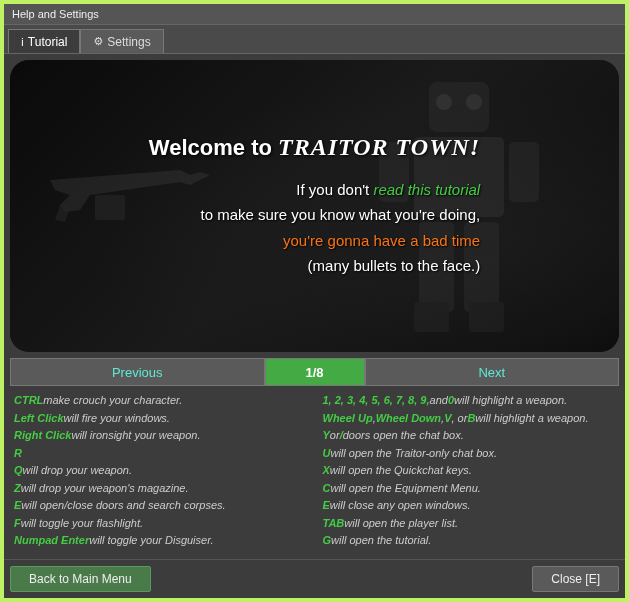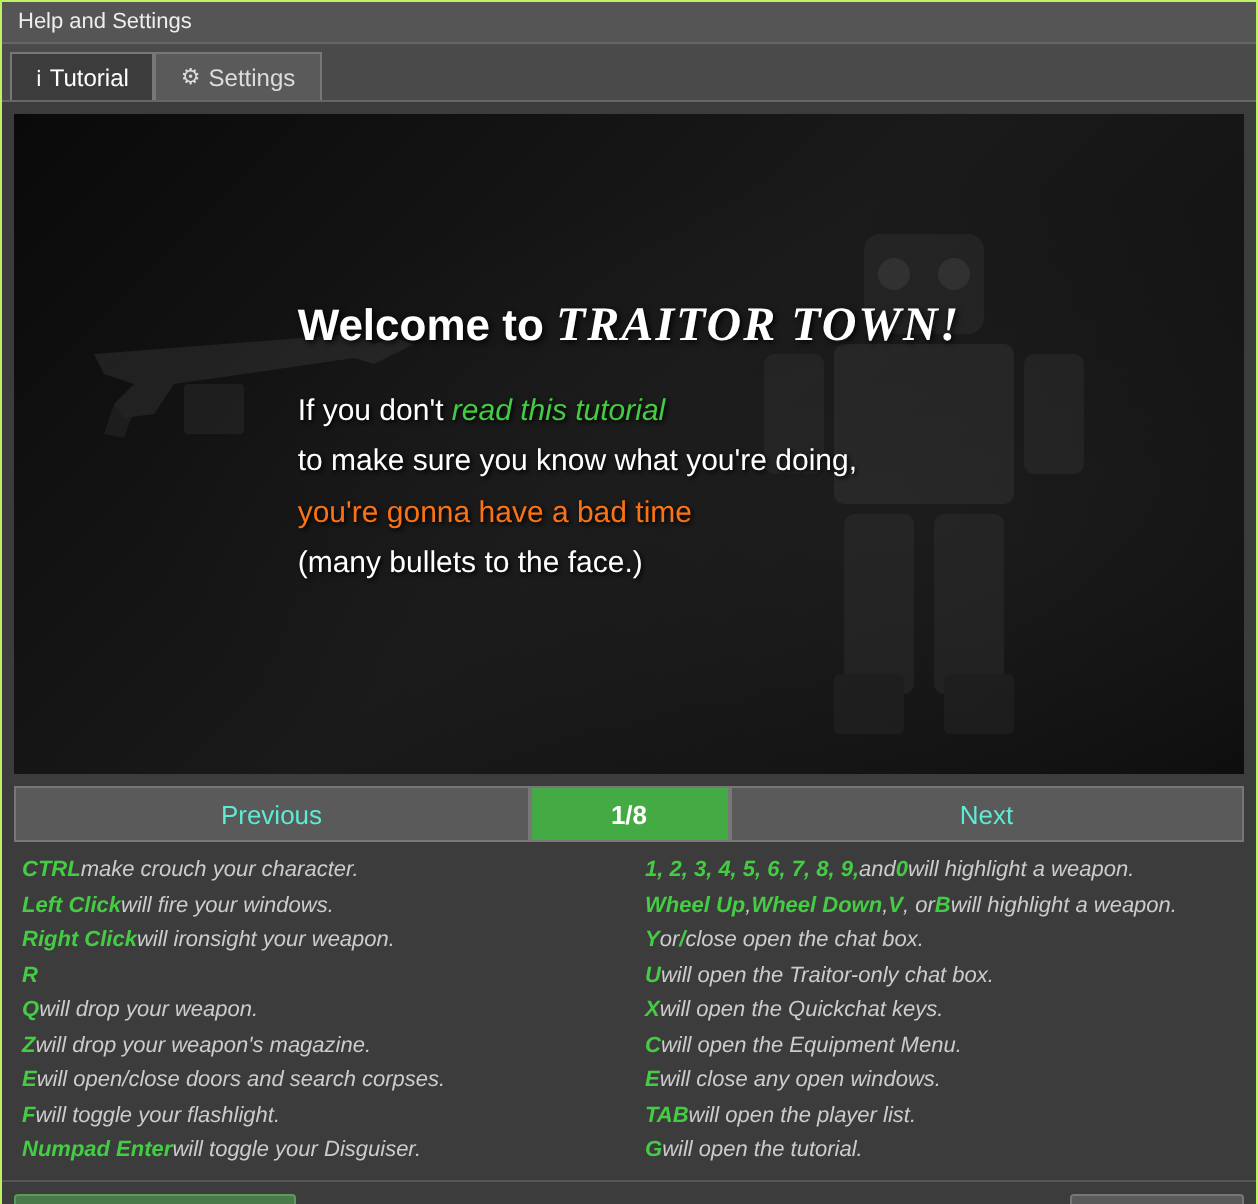--- a/index.html
+++ b/index.html
@@ -9,21 +9,21 @@
       background: #4a4a4a;
       font-family: Arial, sans-serif;
       font-size: 12px;
       color: #ddd;
       overflow: hidden;
     }
     .window {
       width: 629px;
       height: 602px;
       background: #3c3c3c;
-      border: 1px solid #bef264;
+      border: 4px solid #bef264;
       display: flex;
       flex-direction: column;
     }
     .title-bar {
       background: #555;
       padding: 4px 8px;
       font-size: 11px;
       color: #eee;
       border-bottom: 1px solid #666;
     }
@@ -54,28 +54,29 @@
     }
     .content-area {
       flex: 1;
       display: flex;
       flex-direction: column;
       padding: 6px;
       gap: 6px;
     }
     .tutorial-image {
       width: 100%;
-      height: 330px;
+      height: 292px;
       background: #1a1a1a;
       position: relative;
       overflow: hidden;
       display: flex;
       align-items: center;
       justify-content: center;
-      text-align: left;
+      text-align: right;
+      border-radius: 19px;
     }
     .tutorial-bg {
       position: absolute;
       inset: 0;
       background: 
         radial-gradient(ellipse at 70% 60%, rgba(30,30,30,0.8) 0%, transparent 60%),
         linear-gradient(135deg, #0a0a0a 0%, #1a1a1a 50%, #0d0d0d 100%);
     }
     .robot-silhouette {
       position: absolute;
@@ -304,21 +305,21 @@
             <span class="key-desc">, </span>
             <span class="key-name">V</span>
             <span class="key-desc">, or </span>
             <span class="key-name">B</span>
             <span class="key-desc"> will highlight a weapon.</span>
         </div>
         <div class="keybind-row">
           <span class="key-name">Y</span>
             <span class="key-desc"> or </span>
             <span class="key-name">/</span>
-            <span class="key-desc"> close open the chat box.</span>
+            <span class="key-desc"> doors open the chat box.</span>
         </div>
         <div class="keybind-row">
           <span class="key-name">U</span>
             <span class="key-desc"> will open the Traitor-only chat box.</span>
         </div>
         <div class="keybind-row">
           <span class="key-name">X</span>
             <span class="key-desc"> will open the Quickchat keys.</span>
         </div>
         <div class="keybind-row">

